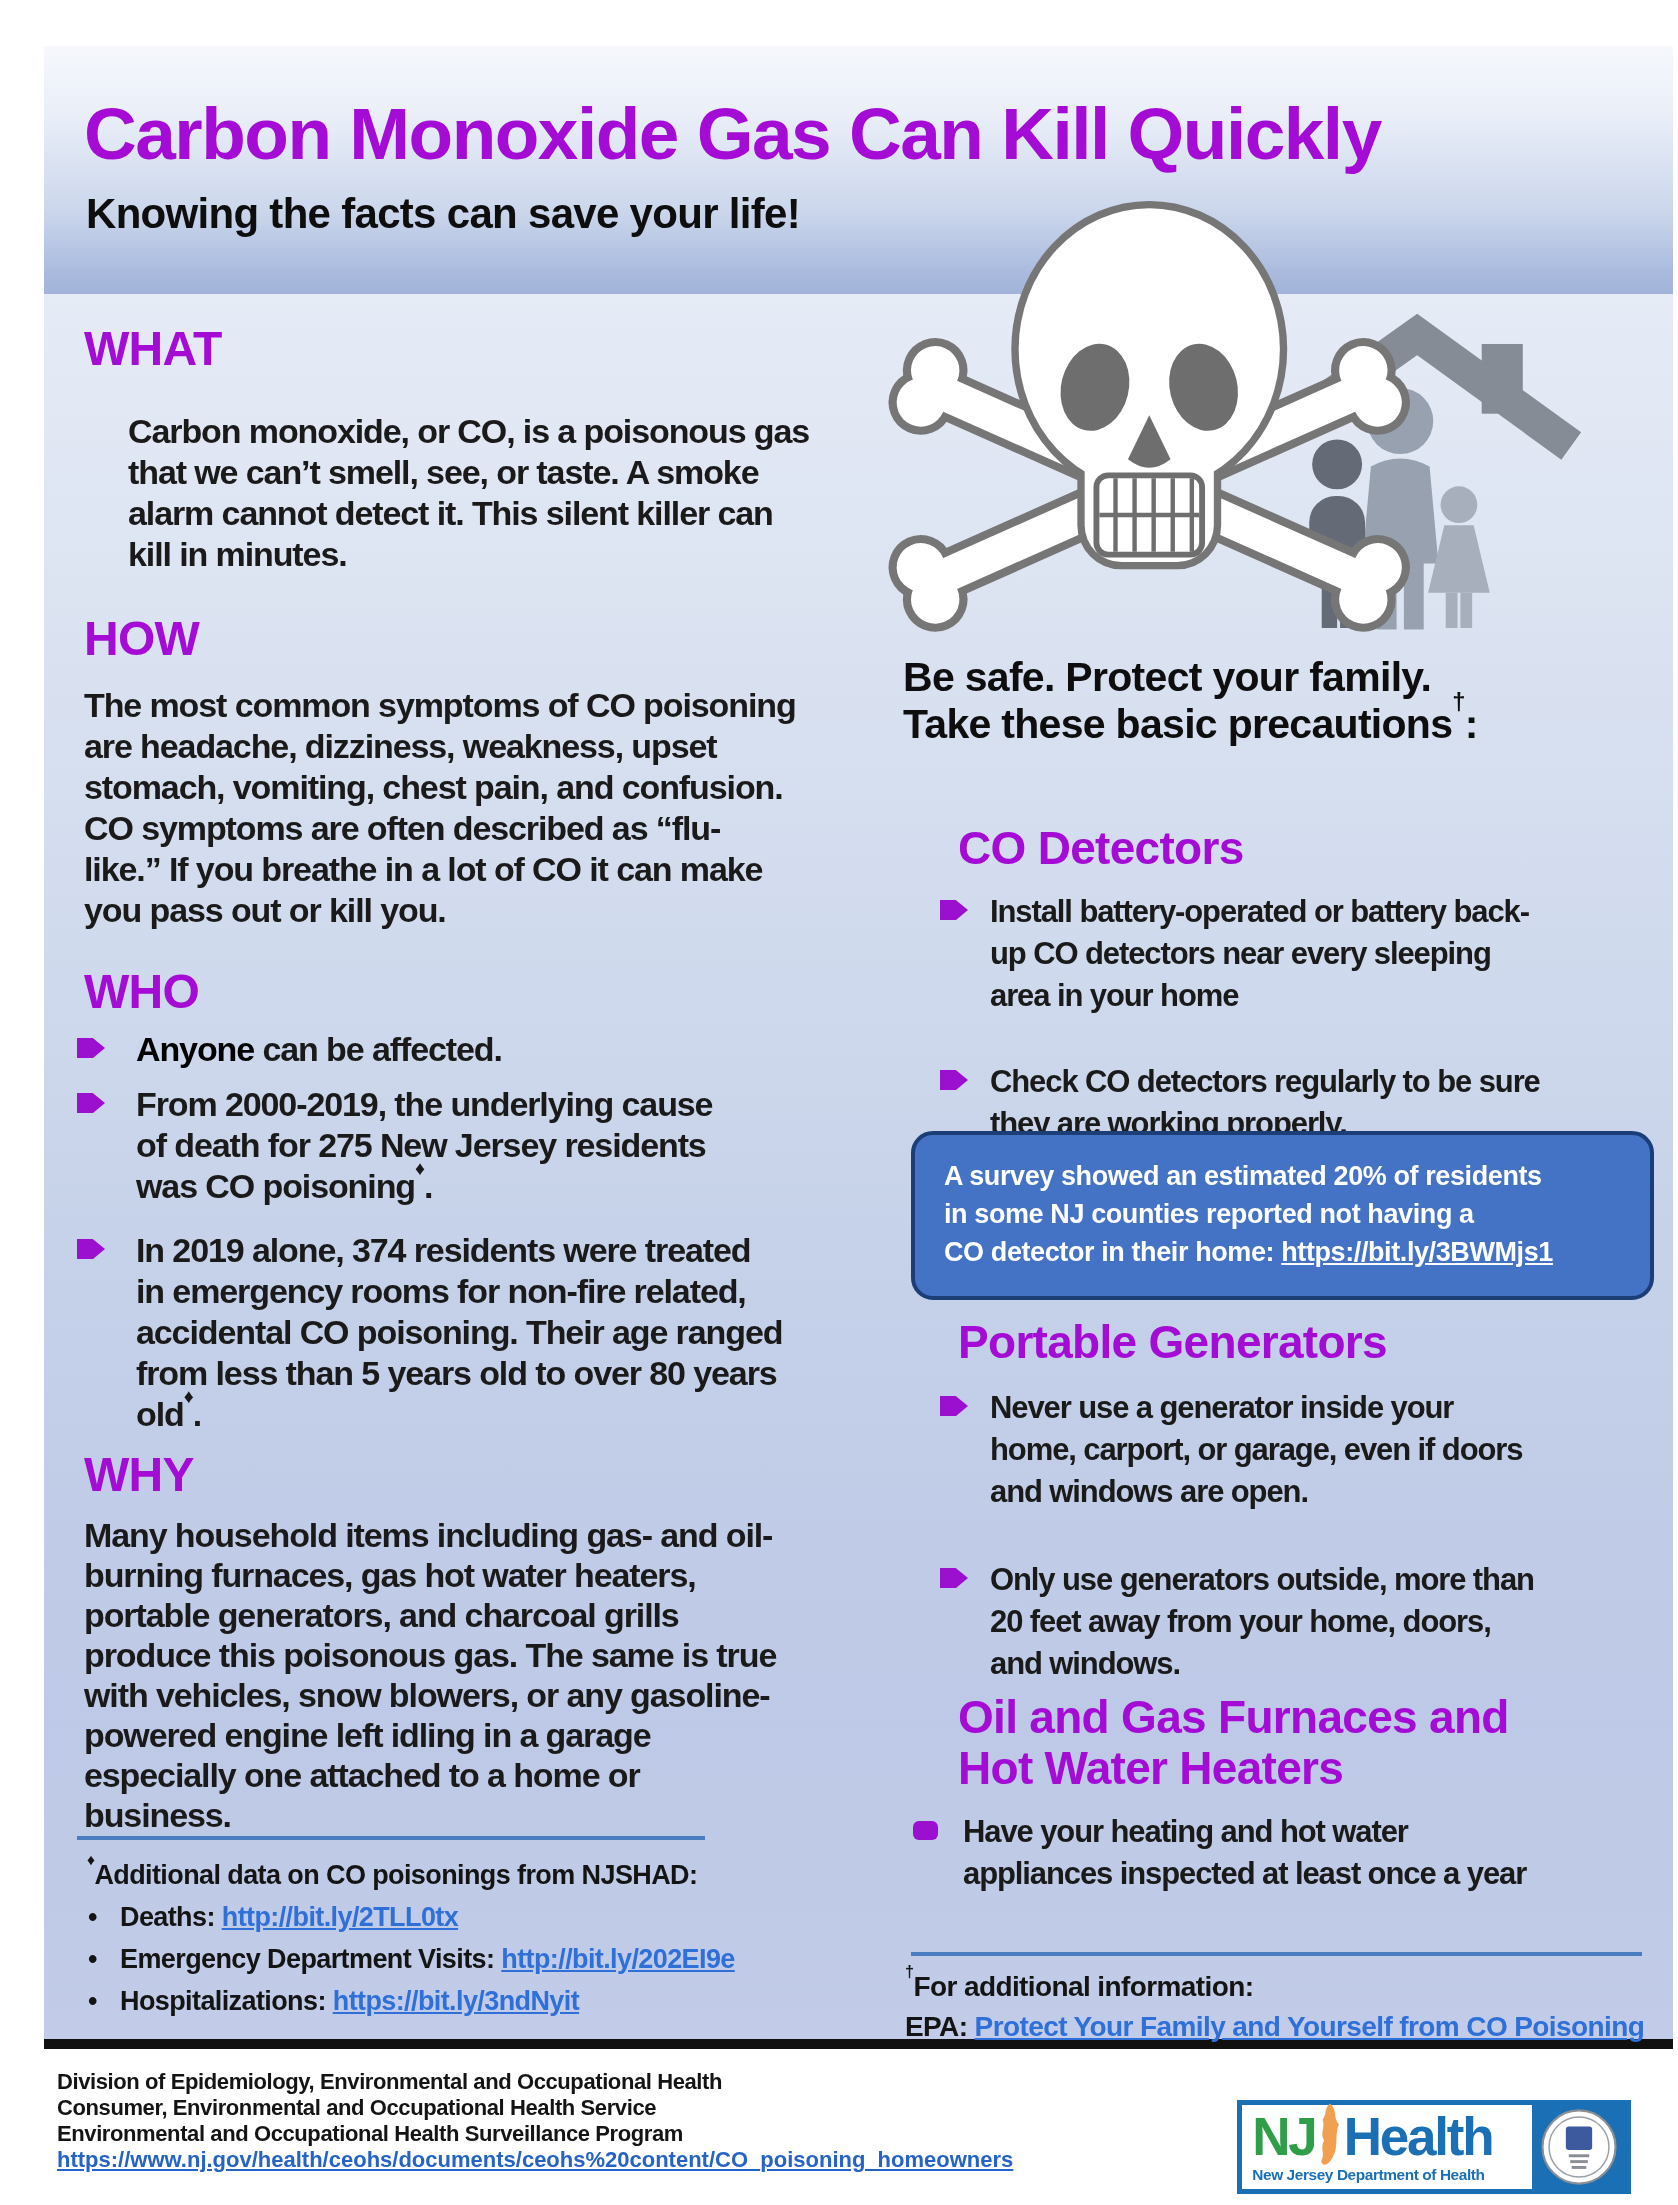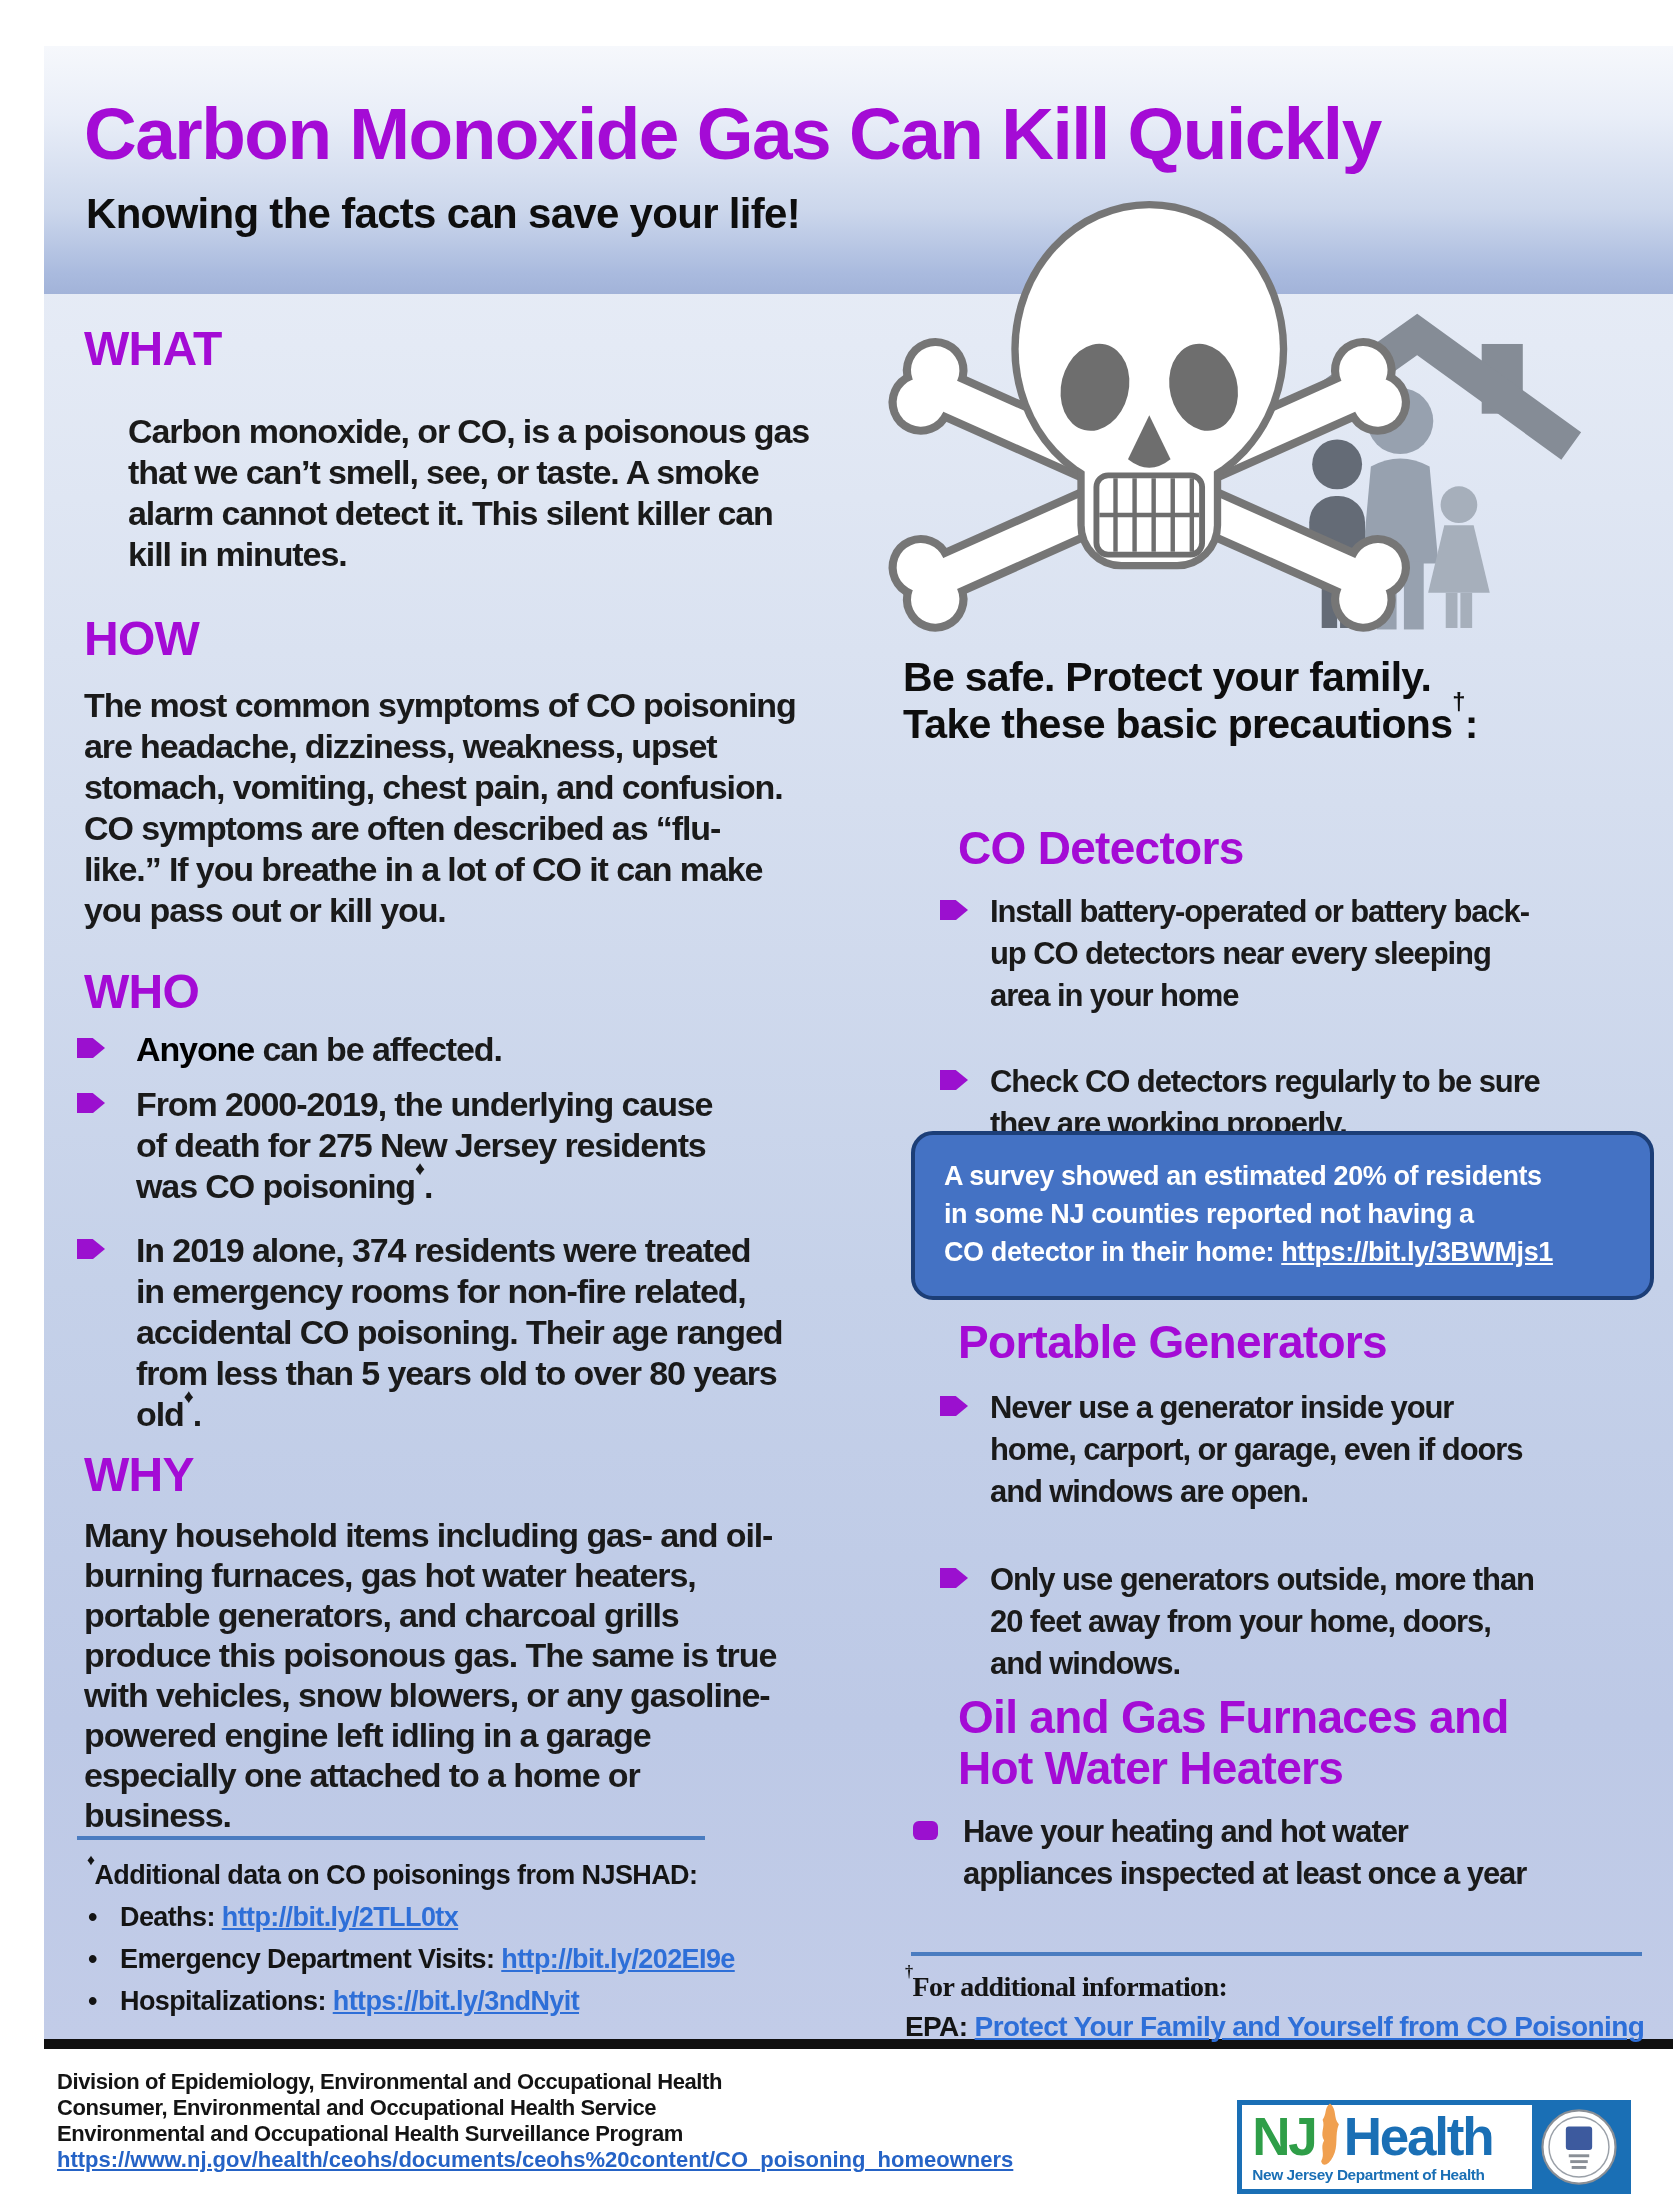--- a/index.html
+++ b/index.html
@@ -165,21 +165,21 @@
         <div class="ln">Hot Water Heaters</div>
       </div>
 
     <div class="bullet bullet-r" style="left:869px;top:1765px;">
       <span class="marker" style="top:10.3px;border-radius:5.9px;clip-path:none;width:25px;height:19px;"></span>
       <span class="txt mr"><div class="ln">Have your heating and hot water</div><div class="ln">appliances inspected at least once a year</div></span>
     </div>
 
     <div class="divider" style="left:867px;top:1906px;width:731px;"></div>
 
-    <div class="fnote" style="left:861px;top:1925px;font-size:28px;font-family:Liberation Serif, serif;"><sup class="sym">†</sup>For additional information:</div>
+    <div class="fnote" style="left:861px;top:1925px;font-size:28px;"><sup class="sym">†</sup>For additional information:</div>
     <div class="fnote" style="left:861px;top:1965px;font-size:28px;">
       <span>EPA: </span>
       <a class="link">Protect Your Family and Yourself from CO Poisoning</a>
     </div>
   </div>
 
   <svg class="graphic" viewBox="0 0 1100 650">
 
     <g>
       <rect x="863" y="233" width="56" height="95" fill="#858c96"></rect>

